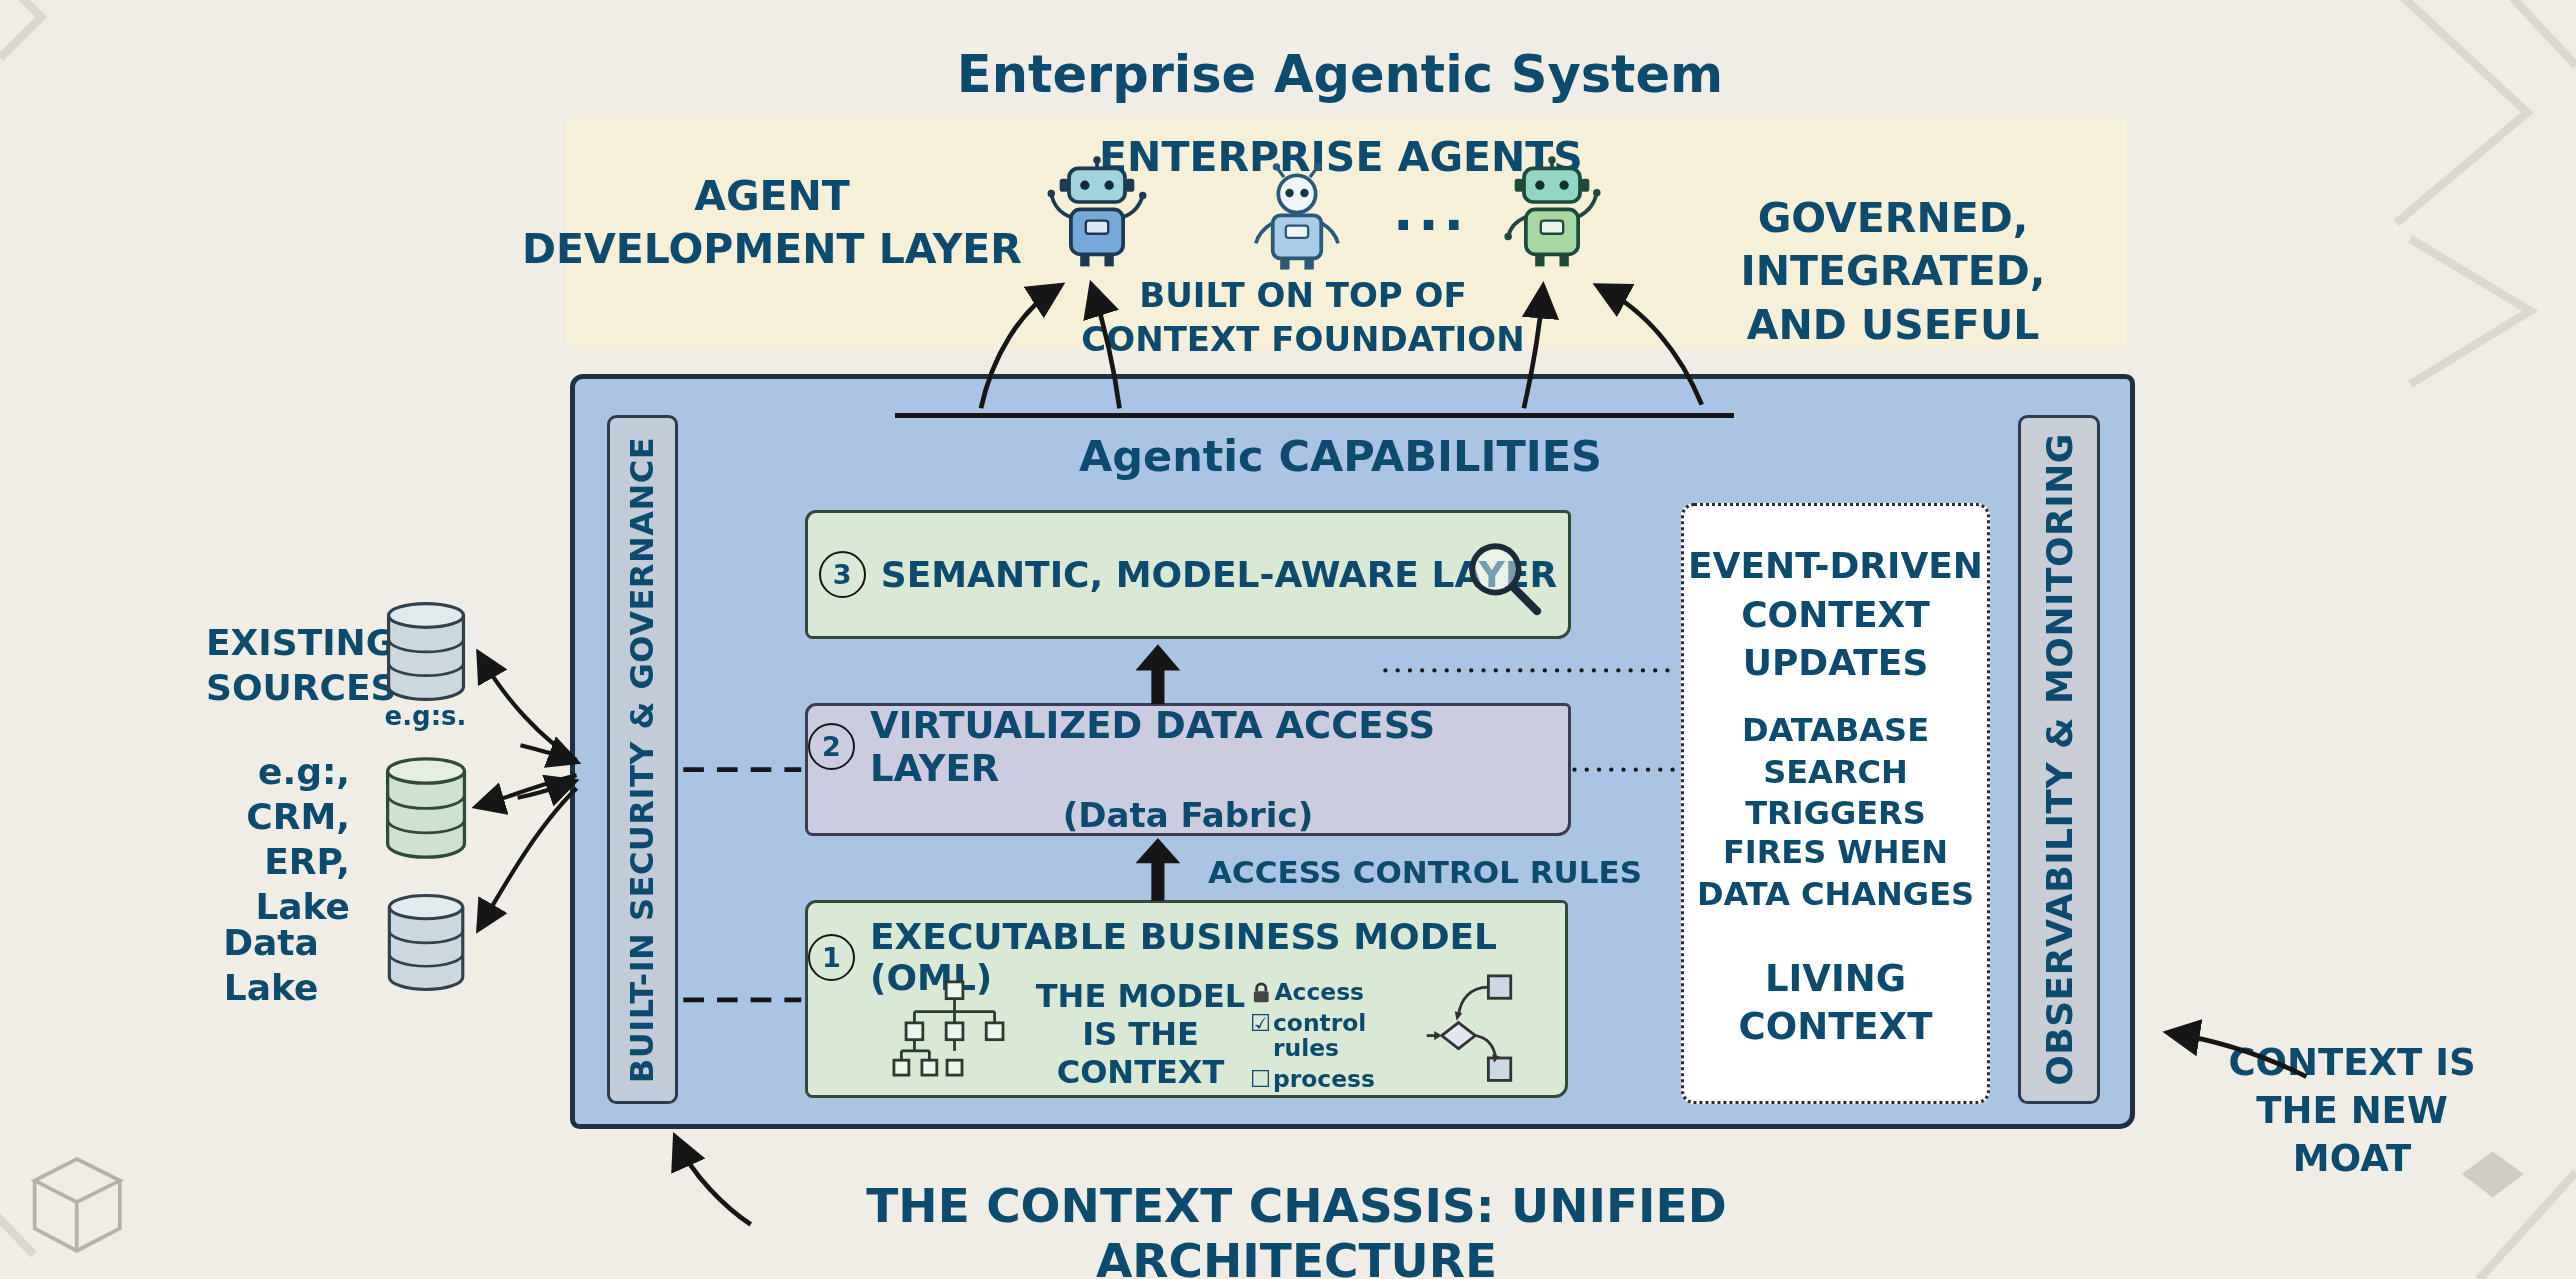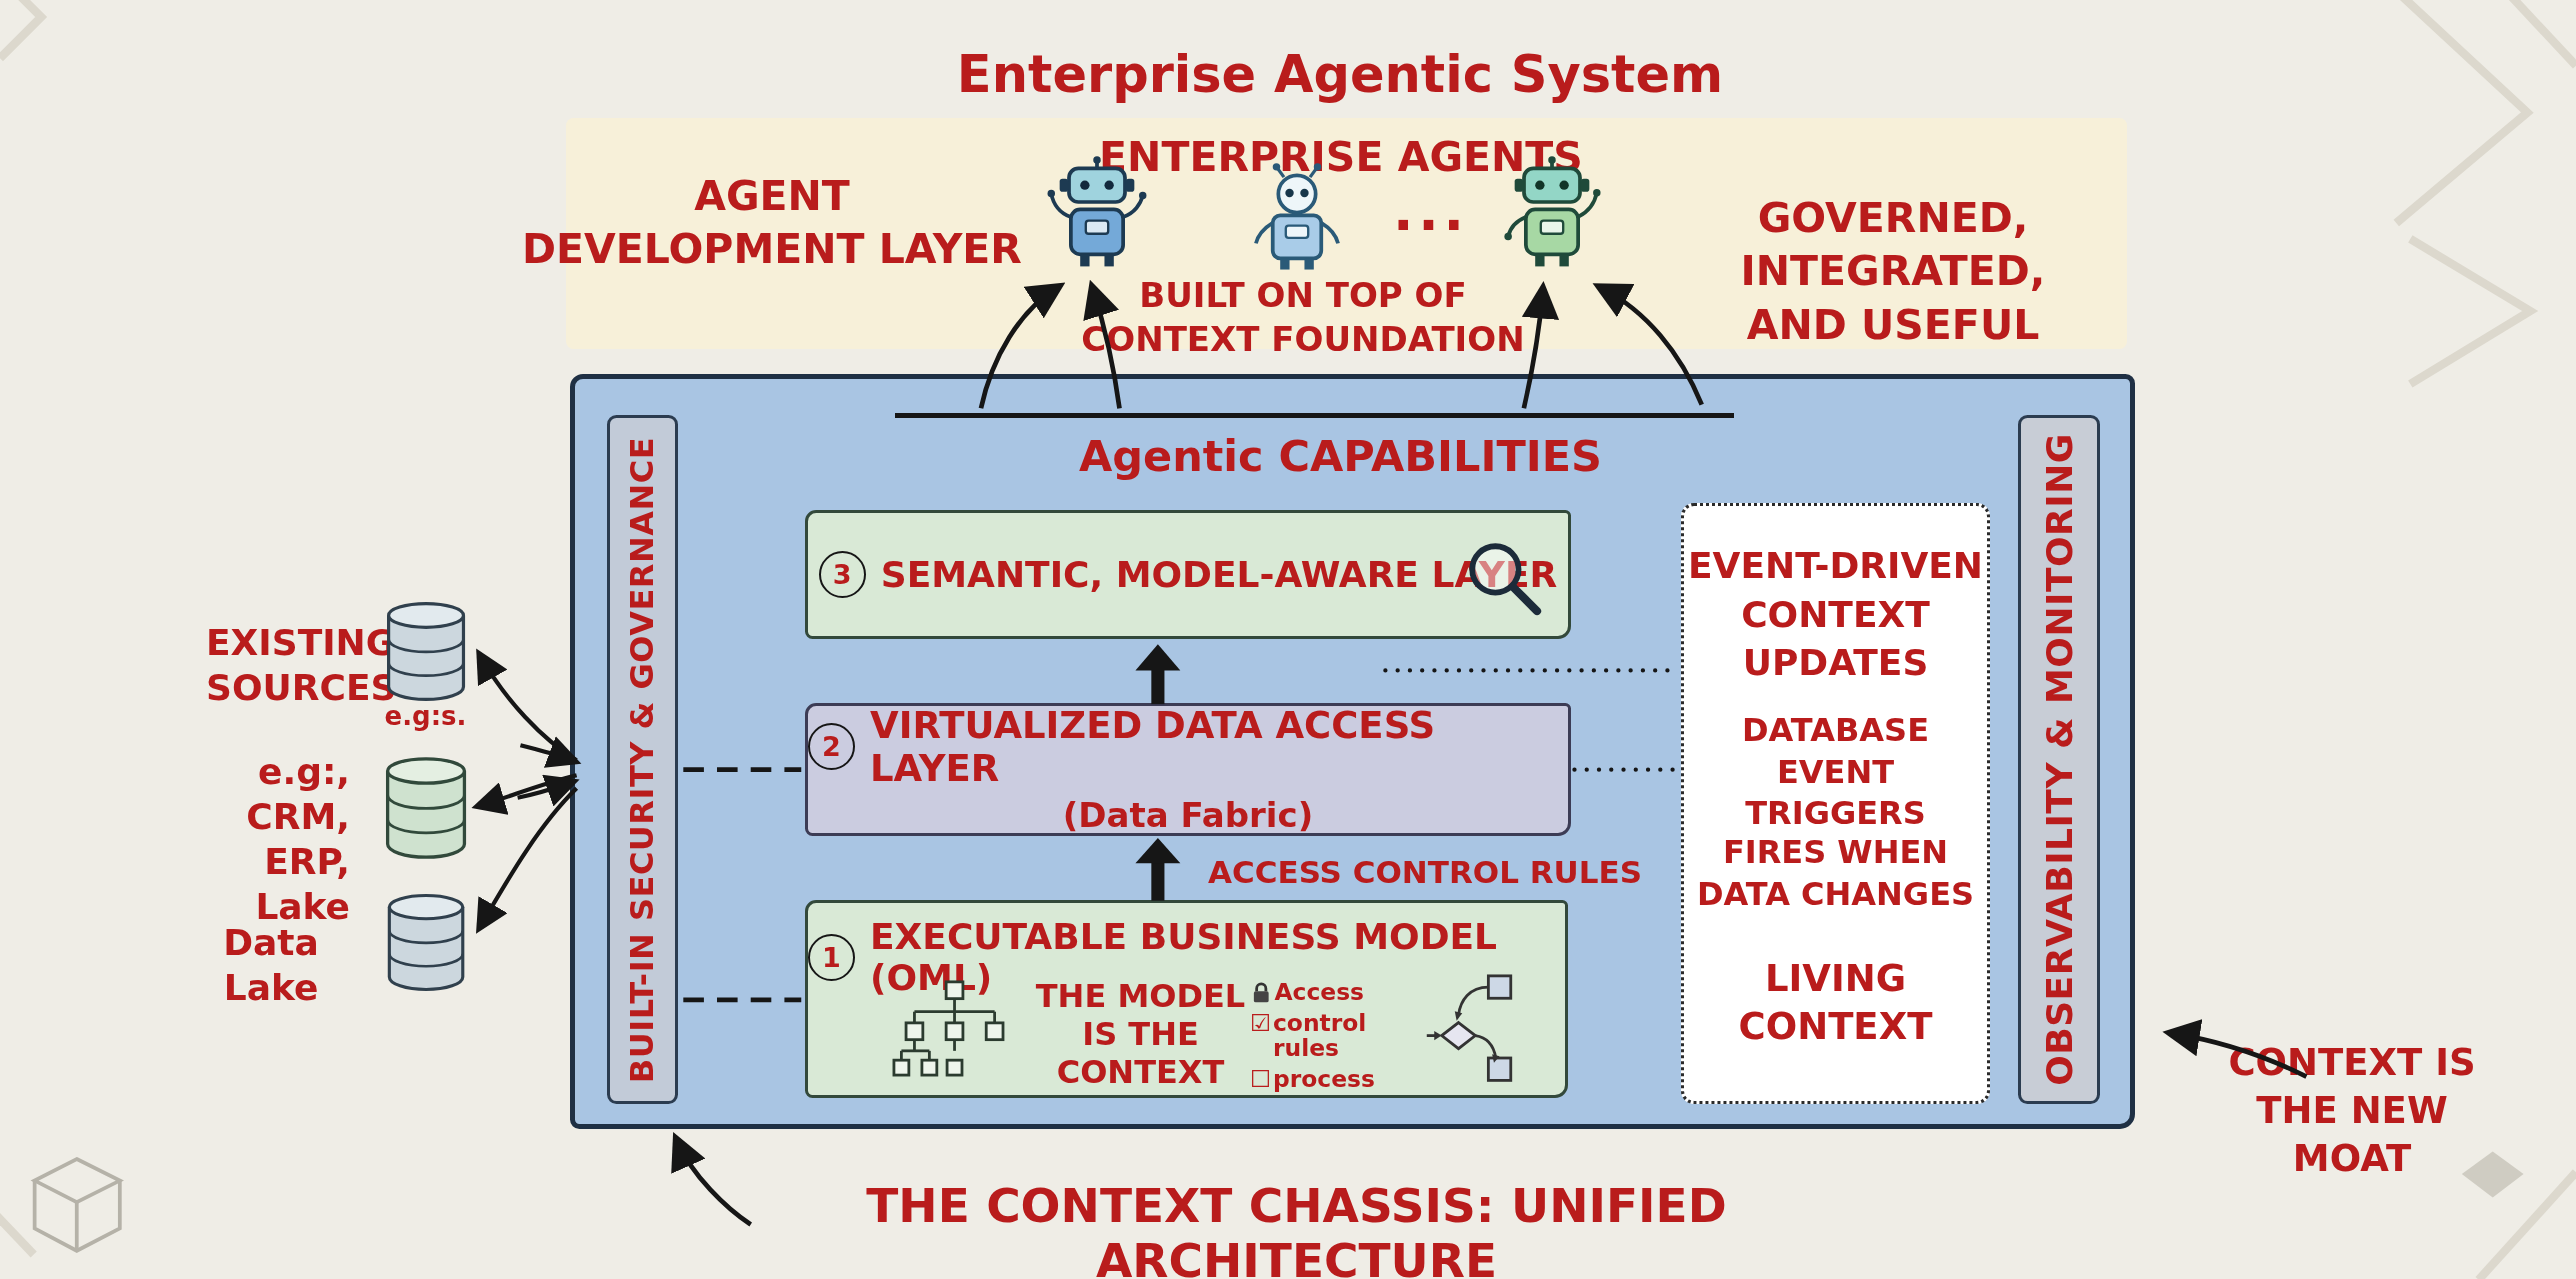--- a/index.html
+++ b/index.html
@@ -1,17 +1,17 @@
 <!DOCTYPE html>
 <html style="font-size:15px"><head>
 <meta charset="utf-8">
 <style>
   html,body{margin:0;padding:0;background:#efede6;}
   .canvas{position:relative;width:2576px;height:1280px;background:#efede6;overflow:hidden;
-          font-family:"DejaVu Sans", sans-serif;color:#b91c1c;}
+          font-family:"DejaVu Sans", sans-serif;color:#0c4a6e;}
   .abs{position:absolute;}
   .pre{white-space:pre-line;}
   .b{font-weight:700;}
   .ctr{text-align:center;}
   .deco,.overlay{position:absolute;left:0;top:0;width:2576px;height:1280px;pointer-events:none;}
   .deco{z-index:0;}
   .overlay{z-index:6;}
   .layer{z-index:1;}
   
   .band{left:566px;top:118px;width:1561px;height:231px;background:#f7f0d9;border-radius:7.5px;z-index:1;}
@@ -220,21 +220,21 @@
       <path d="M6,66 L18,66" stroke="#333" stroke-width="3"></path>
       <polygon points="14,61 22,66 14,71" fill="#333"></polygon>
     </svg>
   </div>
 
   <div class="abs event-panel">
     <div class="b ctr pre" style="position:absolute;left:0;top:36px;width:100%;font-size:36px;line-height:1.35;">EVENT-DRIVEN
 CONTEXT
 UPDATES</div>
     <div class="b ctr pre" style="position:absolute;left:0;top:204px;width:100%;font-size:32px;line-height:1.3;">DATABASE
-EVENT TRIGGERS</div>
+SEARCH TRIGGERS</div>
     <div class="b ctr pre" style="position:absolute;left:0;top:326px;width:100%;font-size:32px;line-height:1.3;">FIRES WHEN
 DATA CHANGES</div>
     <div class="b ctr pre" style="position:absolute;left:0;top:449px;width:100%;font-size:37px;line-height:1.3;">LIVING
 CONTEXT</div>
   </div>
 
   <div class="abs srclabel ctr pre" style="left:206px;top:620px;width:168px;font-size:36px;">EXISTING
 SOURCES</div>
   <svg class="abs layer" style="left:382px;top:599px;" width="89" height="105" viewBox="0 0 95 115">
     <path d="M6,18 V96 a41,14 0 0 0 82,0 V18" fill="#ccd7de" stroke="#30404d" stroke-width="3.5"></path>

